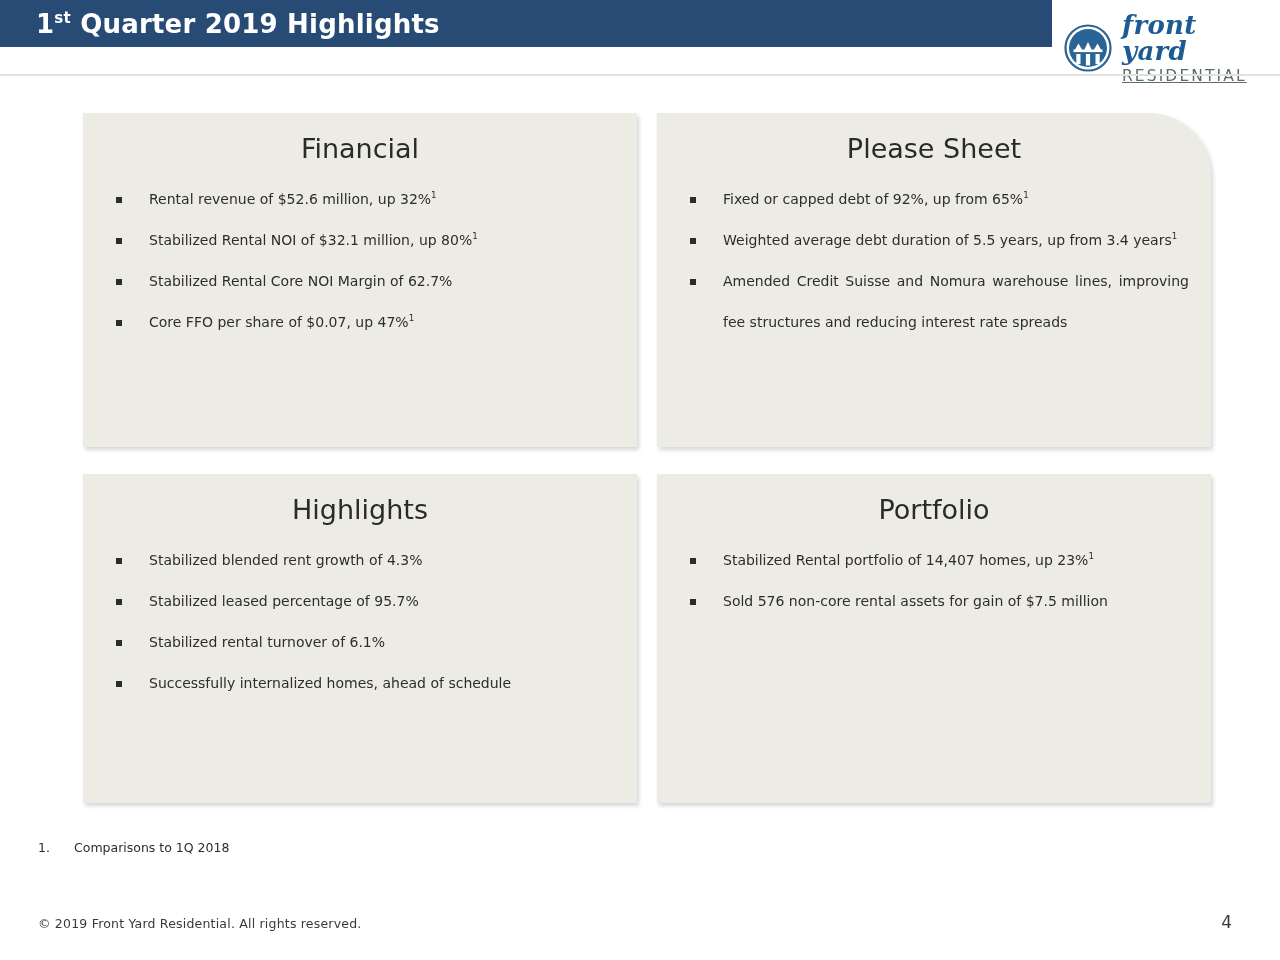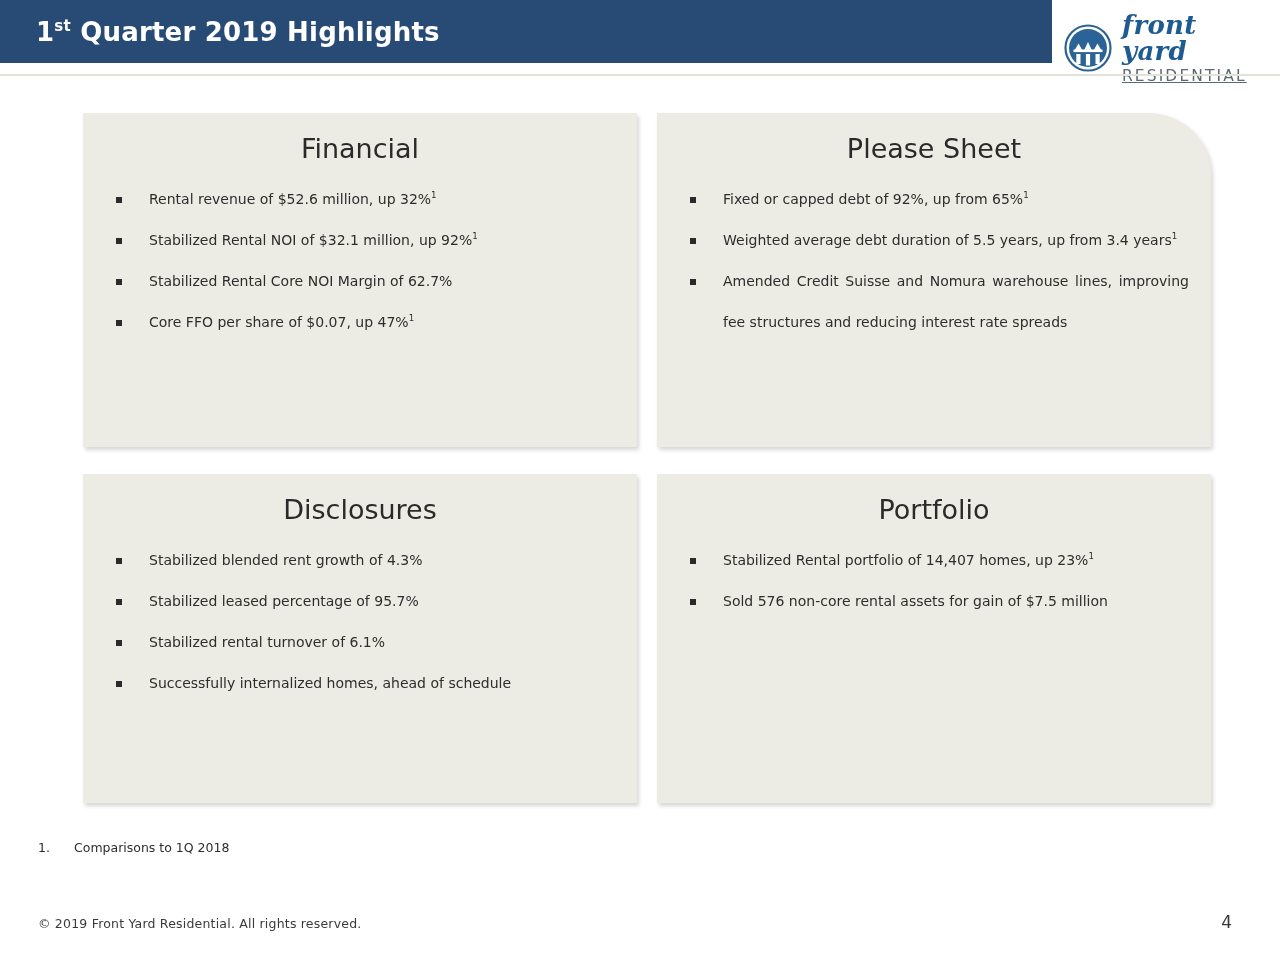--- a/index.html
+++ b/index.html
@@ -13,21 +13,21 @@
     font-family: "DejaVu Sans", "Liberation Sans", sans-serif;
     overflow: hidden;
     position: relative;
   }
 
   
   .header {
     position: absolute;
     top: 0; left: 0;
     width: 1052px;
-    height: 63px;
+    height: 47px;
     background: #274b74;
     display: flex;
     align-items: center;
   }
   .header-title {
     color: #ffffff;
     font-size: 26px;
     font-weight: bold;
     letter-spacing: 0.2px;
     margin-left: 36px;
@@ -221,41 +221,41 @@
 <div class="header-rule"></div>
 
 <div class="panels">
 
   <div class="panel-row row1">
 
     <div class="panel h1">
       <h2 class="panel-title">Financial</h2>
       <ul class="bullets">
         <li><span>Rental revenue of $52.6 million, up 32%</span><sup>1</sup></li>
-        <li><span>Stabilized Rental NOI of $32.1 million, up 92%</span><sup>1</sup></li>
+        <li><span>Stabilized Rental NOI of $32.1 million, up 80%</span><sup>1</sup></li>
         <li><span>Stabilized Rental Core NOI Margin of 62.7%</span><sup></sup></li>
         <li><span>Core FFO per share of $0.07, up 47%</span><sup>1</sup></li>
       </ul>
     </div>
 
     <div class="panel h1 corner-tr">
       <h2 class="panel-title">Please Sheet</h2>
       <ul class="bullets">
         <li><span>Fixed or capped debt of 92%, up from 65%</span><sup>1</sup></li>
         <li><span>Weighted average debt duration of 5.5 years, up from 3.4 years</span><sup>1</sup></li>
         <li><span>Amended Credit Suisse and Nomura warehouse lines, improving fee structures and reducing interest rate spreads</span><sup></sup></li>
       </ul>
     </div>
 
   </div>
 
   <div class="panel-row row2">
 
     <div class="panel h2">
-      <h2 class="panel-title">Disclosures</h2>
+      <h2 class="panel-title">Highlights</h2>
       <ul class="bullets">
         <li><span>Stabilized blended rent growth of 4.3%</span><sup></sup></li>
         <li><span>Stabilized leased percentage of 95.7%</span><sup></sup></li>
         <li><span>Stabilized rental turnover of 6.1%</span><sup></sup></li>
         <li><span>Successfully internalized homes, ahead of schedule</span><sup></sup></li>
       </ul>
     </div>
 
     <div class="panel h2">
       <h2 class="panel-title">Portfolio</h2>

